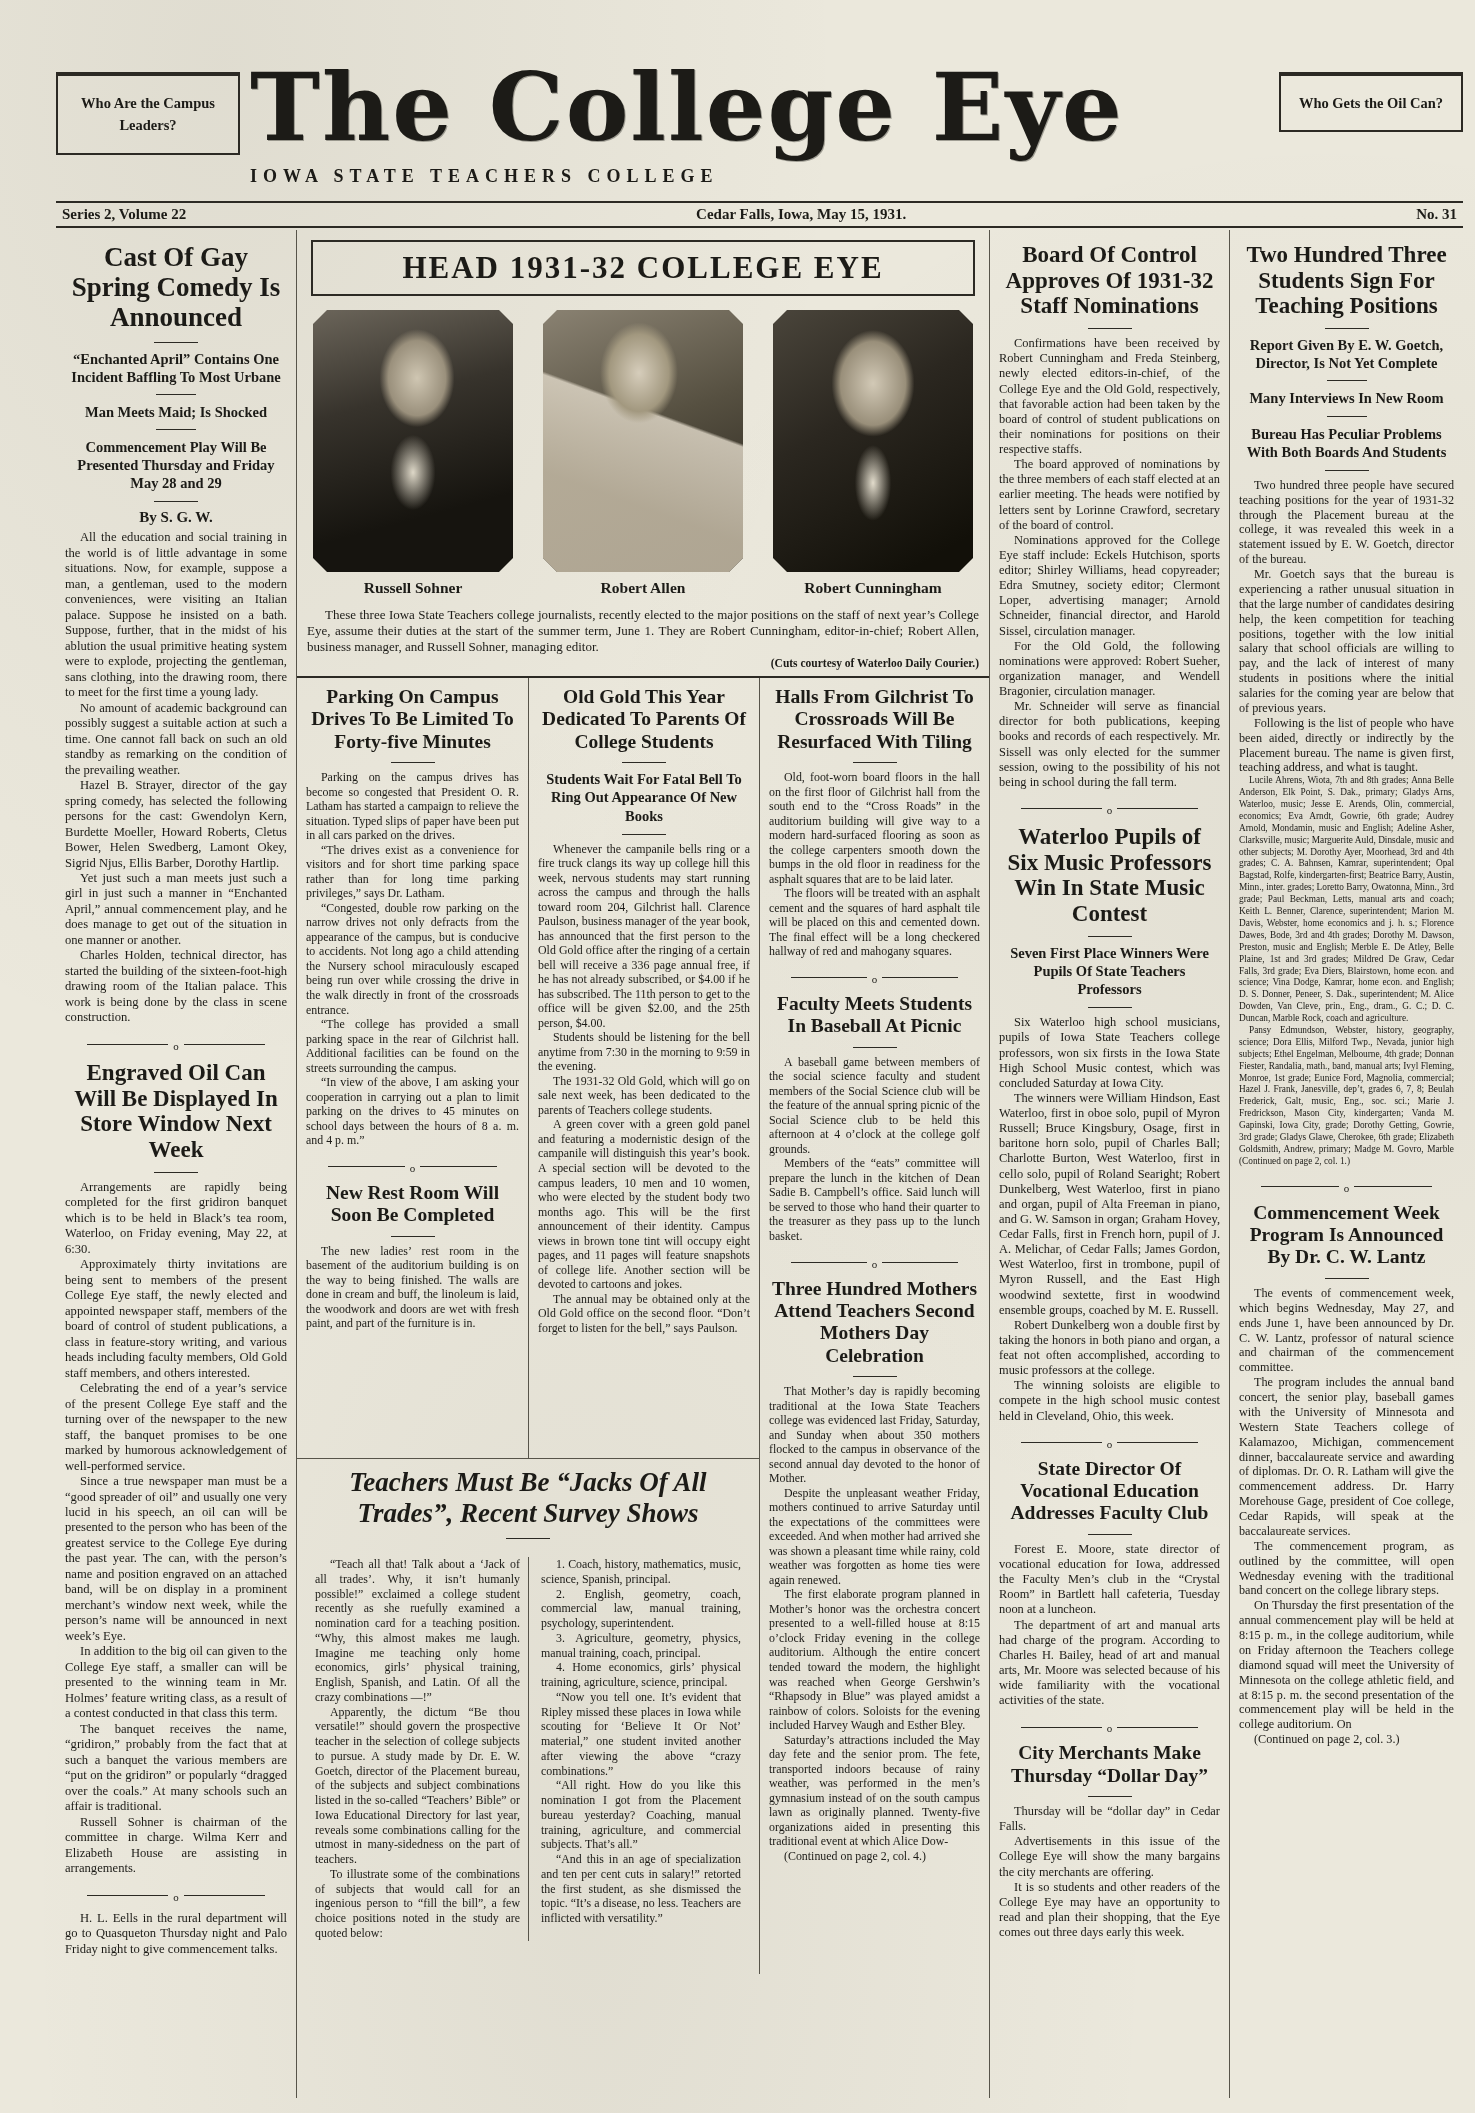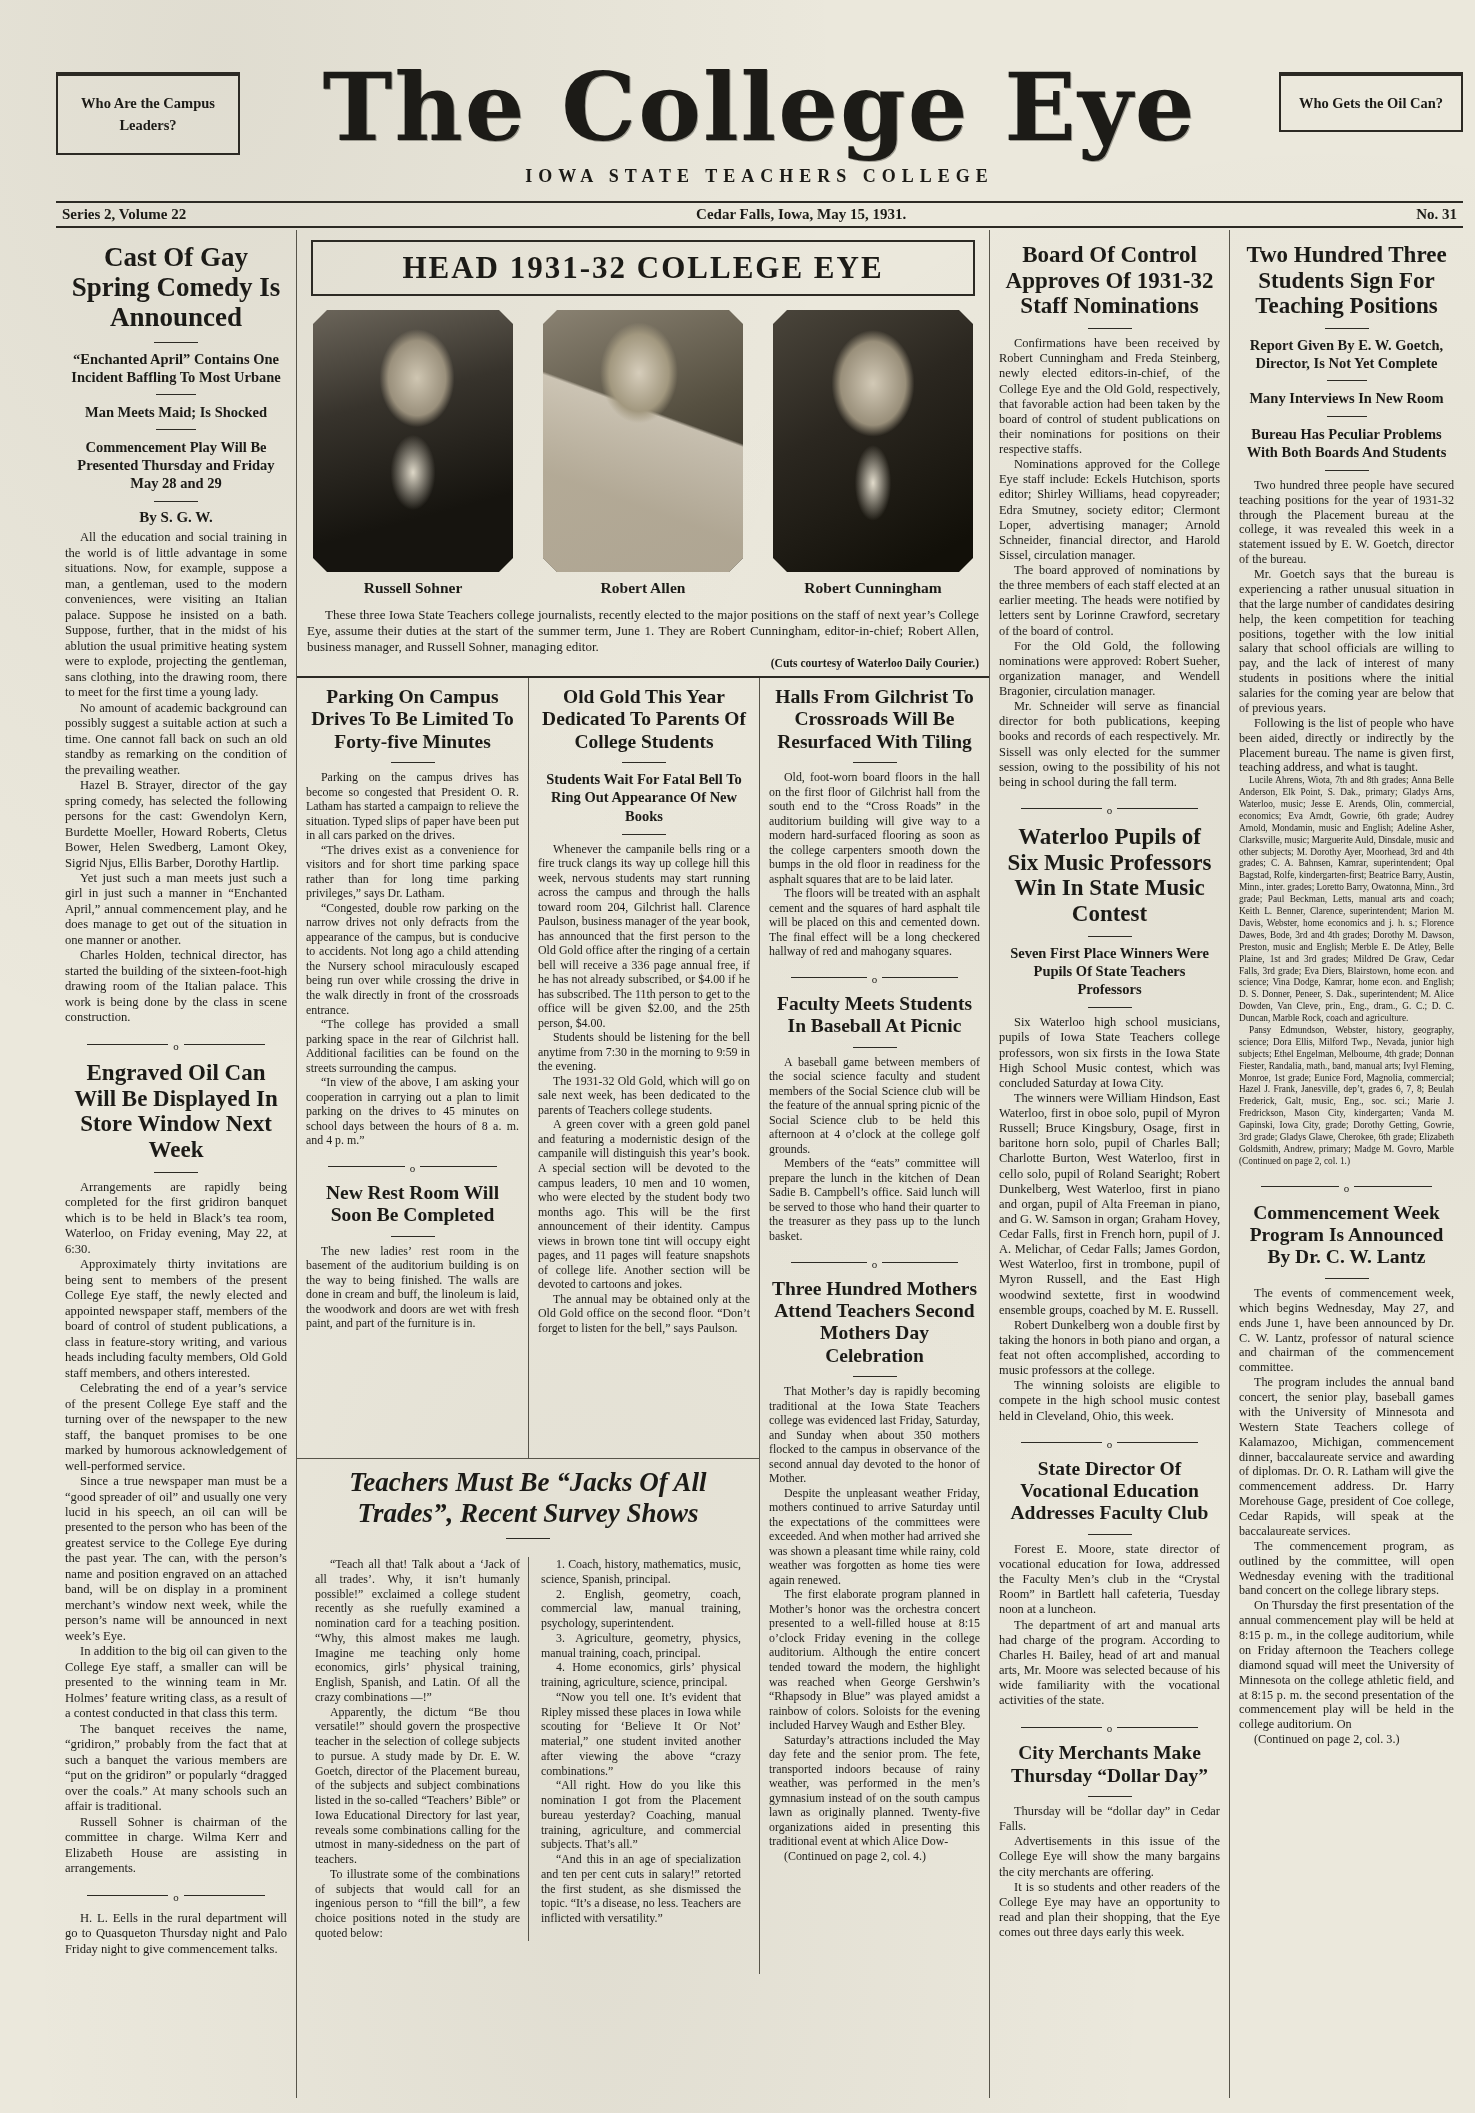--- a/index.html
+++ b/index.html
@@ -19,21 +19,21 @@
     padding:58px 12px 24px 56px;
   }
   
   .masthead{display:flex;align-items:stretch;}
   .ear-box{
     width:168px;flex:0 0 auto;
     border:2px solid #2c2a24;border-top:4px solid #2c2a24;
     padding:16px 6px;align-self:flex-start;margin-top:14px;
     text-align:center;font-weight:bold;font-size:14.5px;line-height:1.55;
   }
-  .mast-center{flex:1;text-align:center;padding:0 10px;}
+  .mast-center{flex:1;text-align:left;padding:0 10px;}
   .mast-title{
     font-family:"DejaVu Serif", serif;
     font-weight:bold;font-size:94px;line-height:1.02;
     letter-spacing:2px;margin-top:2px;
     text-shadow:1px 1px 0 rgba(20,20,15,.35);
   }
   .mast-sub{
     font-size:18px;font-weight:bold;letter-spacing:6px;margin-top:10px;
   }
   .dateline{
@@ -312,22 +312,22 @@
         </div>
       </div>
     </div>
 
     <div class="ncol col-5">
       <div class="story">
         <h2 class="headline-md">Board Of Control Approves Of 1931-32 Staff Nominations</h2>
         <div class="hr-dash"></div>
         <div class="body-text">
             <p>Confirmations have been received by Robert Cunningham and Freda Steinberg, newly elected editors-in-chief, of the College Eye and the Old Gold, respectively, that favorable action had been taken by the board of control of student publications on their nominations for positions on their respective staffs.</p>
+            <p>The board approved of nominations by the three members of each staff elected at an earlier meeting. The heads were notified by letters sent by Lorinne Crawford, secretary of the board of control.</p>
             <p>Nominations approved for the College Eye staff include: Eckels Hutchison, sports editor; Shirley Williams, head copyreader; Edra Smutney, society editor; Clermont Loper, advertising manager; Arnold Schneider, financial director, and Harold Sissel, circulation manager.</p>
-            <p>The board approved of nominations by the three members of each staff elected at an earlier meeting. The heads were notified by letters sent by Lorinne Crawford, secretary of the board of control.</p>
             <p>For the Old Gold, the following nominations were approved: Robert Sueher, organization manager, and Wendell Bragonier, circulation manager.</p>
             <p>Mr. Schneider will serve as financial director for both publications, keeping books and records of each respectively. Mr. Sissell was only elected for the summer session, owing to the possibility of his not being in school during the fall term.</p>
           </div>
       </div>
       <div class="divider">
           <i></i>
         </div>
       <div class="story">
         <h2 class="headline-md">Waterloo Pupils of Six Music Professors Win In State Music Contest</h2>
         <div class="hr-dash"></div>

